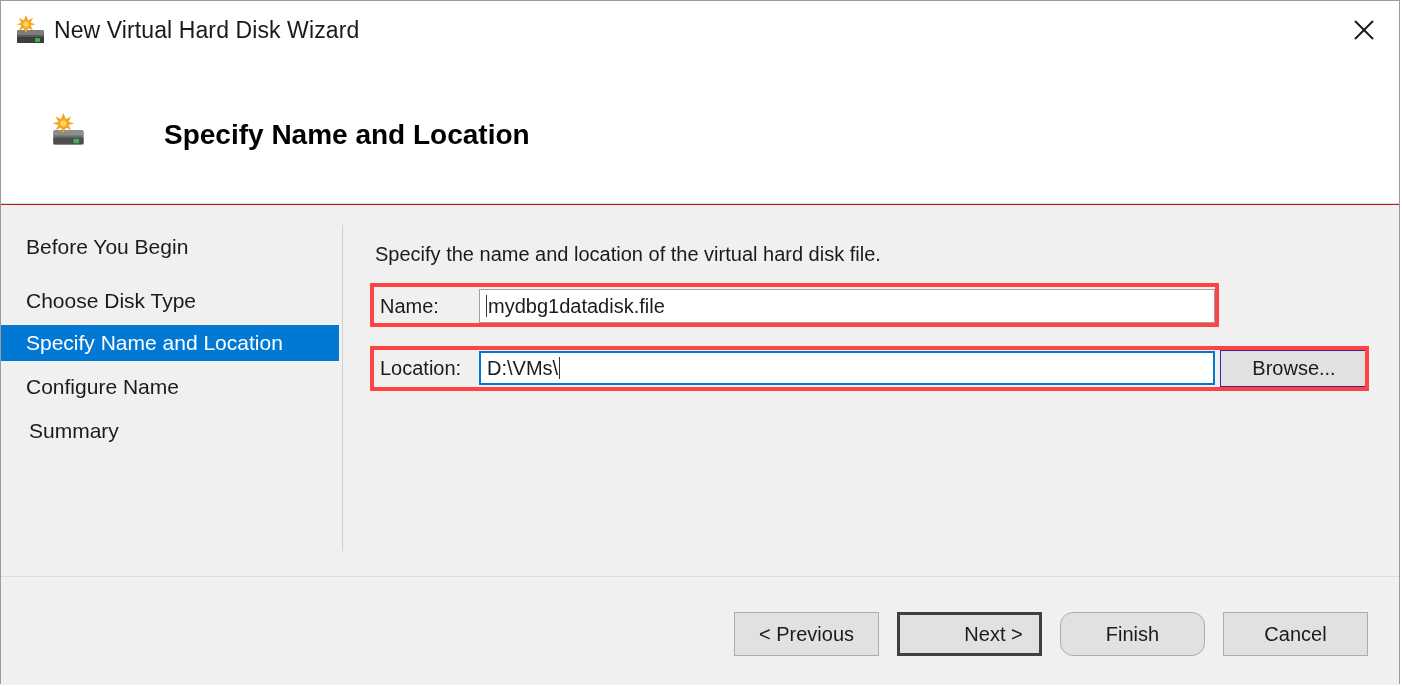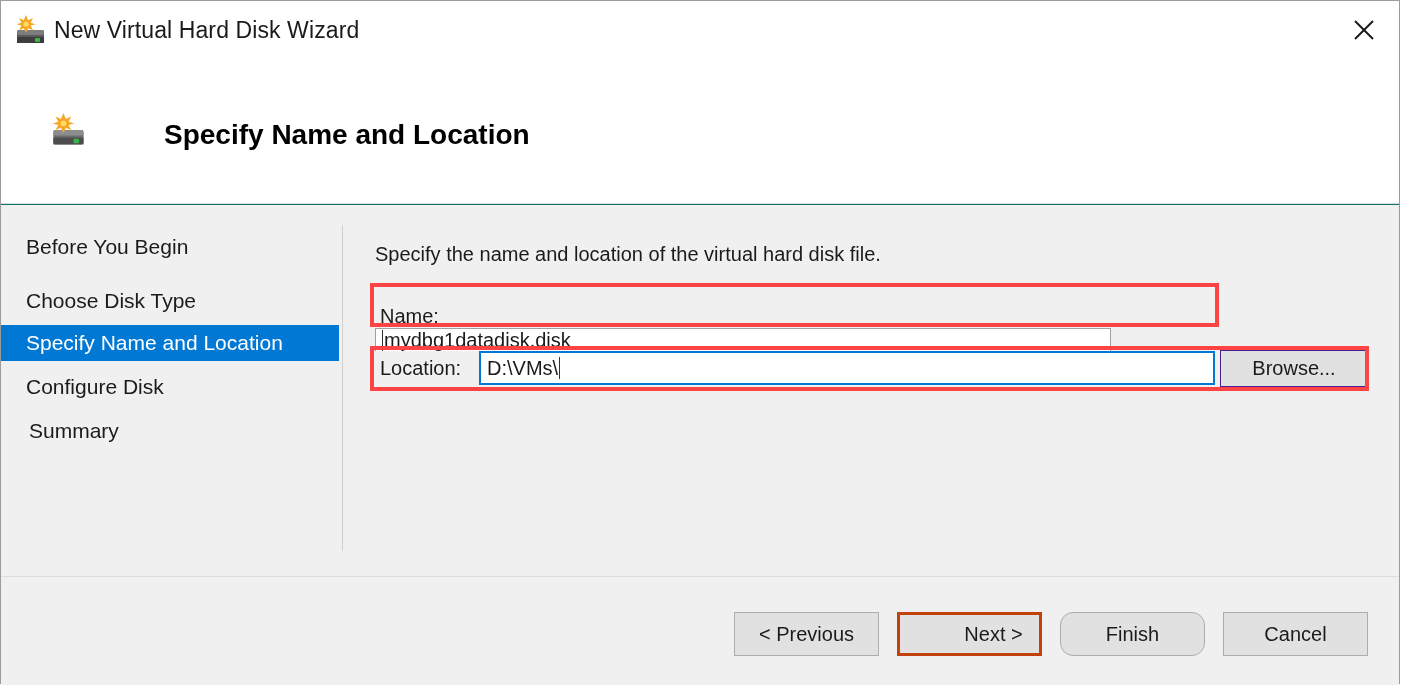--- a/index.html
+++ b/index.html
@@ -11,21 +11,21 @@
     height: 686px;
     font-family: "Liberation Sans", sans-serif;
     background: #ffffff;
     overflow: hidden;
   }
   .window {
     position: relative;
     width: 1400px;
     height: 684px;
     border: 1px solid #9b9b9b;
-    background: #0f766e;
+    background: #b91c1c;
     box-sizing: border-box;
   }
 
   
   .titlebar {
     position: absolute;
     left: 0; top: 0;
     width: 100%;
     height: 60px;
     background: #ffffff;
@@ -216,21 +216,21 @@
     box-sizing: border-box;
     display: flex;
     align-items: center;
     justify-content: center;
     font-size: 20px;
     color: #1b1b1b;
     cursor: default;
     white-space: nowrap;
   }
   .btn.focused {
-    border: 3px solid #c2410c;
+    border: 3px solid #404040;
     padding-left: 48px;
   }
 </style>
 </head>
 <body>
 
 <div class="window">
 
   <div class="titlebar">
 
@@ -281,36 +281,36 @@
       <div class="nav-item" style="top:24px;">
         <span>Before You Begin</span>
       </div>
       <div class="nav-item" style="top:72px;align-items:flex-end;">
         <span>Choose Disk Type</span>
       </div>
       <div class="nav-item selected" style="top:120px;">
         <span>Specify Name and Location</span>
       </div>
       <div class="nav-item" style="top:164px;">
-        <span>Configure Disk</span>
+        <span>Configure Name</span>
       </div>
       <div class="nav-item" style="top:208px;padding-left:28px;">
         <span>Summary</span>
       </div>
     </div>
 
     <div class="content">
 
       <span class="intro-text">Specify the name and location of the virtual hard disk file.</span>
 
-      <div class="field-row" style="left:33px; top:100px; width:840px; height:34px;flex-direction:column;">
+      <div class="field-row" style="left:33px; top:84px; width:840px; height:34px;">
         <span class="field-label" style="width:104px; padding-left:5px;">Name:</span>
         <div class="text-input" style="width:736px;">
           <span class="caret caret-lead"></span>
-          <span title="mydbg1datadisk.vhdx">mydbg1datadisk.disk</span>
+          <span title="mydbg1datadisk.vhdx">mydbg1datadisk.file</span>
         </div>
       </div>
       <div class="anno" style="left:28px; top:78px; width:849px; height:44px;"></div>
 
       <div class="field-row" style="left:33px; top:146px; width:840px; height:34px;">
         <span class="field-label" style="width:104px; padding-left:5px;">Location:</span>
         <div class="text-input focused" style="width:736px;">
           <span title="D:\VMs\">D:\VMs\</span>
           <span class="caret caret-trail"></span>
         </div>

